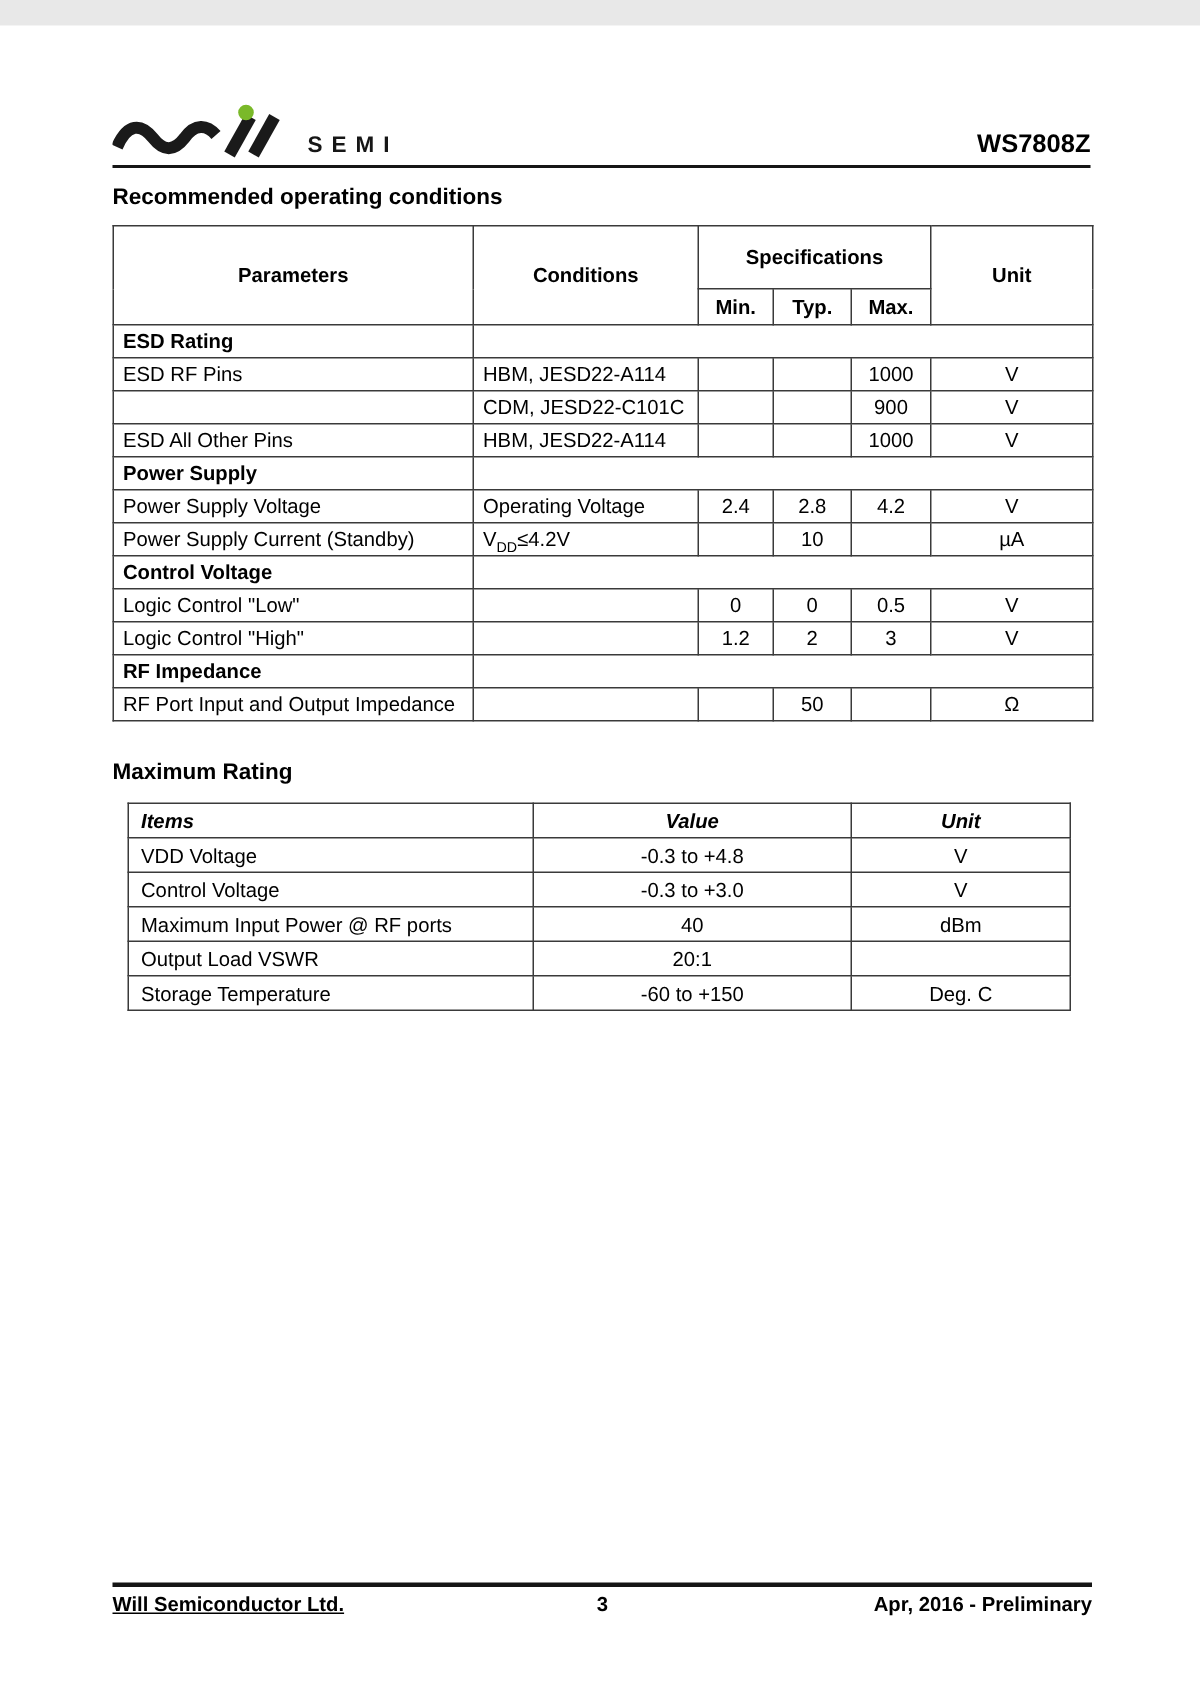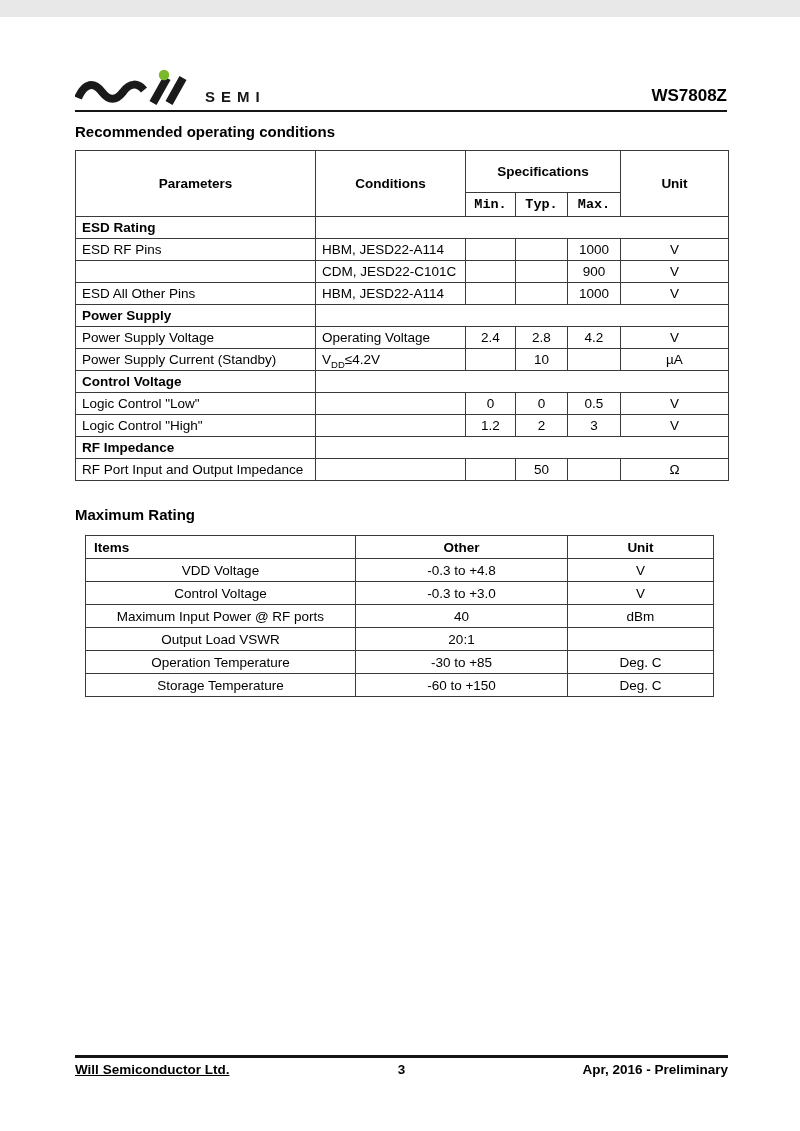--- a/index.html
+++ b/index.html
@@ -50,33 +50,33 @@
   .title-operating { margin: 11px 0 10px 0; }
   .title-maximum { margin: 25px 0 12px 0; }
 
   
   table { border-collapse: collapse; table-layout: fixed; font-size: 13.5px; color: #000; }
   td, th { border: 1px solid #3a3a3a; overflow: hidden; white-space: nowrap; }
 
   .spec-table { width: 653px; }
   .spec-table th { font-weight: bold; text-align: center; vertical-align: middle; }
   .spec-table .hdr-top { height: 42px; }
-  .spec-table .hdr-sub th { height: 24px; font-family: Liberation Mono, monospace; }
+  .spec-table .hdr-sub th { height: 24px; }
   .spec-table td { height: 22px; padding: 1px 6px; vertical-align: middle; }
   .spec-table td.param, .spec-table td.cond { text-align: left; }
   .spec-table td.num { text-align: center; padding: 1px 2px; }
   .spec-table td.section-label { font-weight: bold; }
   sub { font-size: 9.5px; line-height: 0; }
 
   .max-table { width: 628px; margin-left: 10px; }
-  .max-table th { font-weight: bold; height: 23px; vertical-align: middle; padding: 1px 8px; }
+  .max-table th { font-weight: bold; height: 23px; vertical-align: middle; padding: 1px 8px; font-style: italic; }
   .max-table th.items-h { text-align: left; }
   .max-table th.center-h { text-align: center; }
   .max-table td { height: 23px; padding: 1px 8px; vertical-align: middle; }
-  .max-table td.item { text-align: center; }
+  .max-table td.item { text-align: left; }
   .max-table td.val, .max-table td.unit { text-align: center; }
 
   
   .footer {
     position: absolute;
     left: 75px;
     width: 653px;
     top: 1038px;
   }
   .footer-rule { height: 3px; background: #151515; }
@@ -224,21 +224,21 @@
 
     <table class="max-table">
       <colgroup>
         <col style="width:270px">
           <col style="width:212px">
           <col style="width:146px">
       </colgroup>
       <thead>
         <tr>
           <th class="items-h">Items</th>
-          <th class="center-h">Other</th>
+          <th class="center-h">Value</th>
           <th class="center-h">Unit</th>
         </tr>
       </thead>
       <tbody>
           <tr>
             <td class="item">VDD Voltage</td>
             <td class="val">-0.3 to +4.8</td>
             <td class="unit">V</td>
           </tr>
           <tr>
@@ -248,25 +248,20 @@
           </tr>
           <tr>
             <td class="item">Maximum Input Power @ RF ports</td>
             <td class="val">40</td>
             <td class="unit">dBm</td>
           </tr>
           <tr>
             <td class="item">Output Load VSWR</td>
             <td class="val">20:1</td>
             <td class="unit"></td>
-          </tr>
-          <tr>
-            <td class="item">Operation Temperature</td>
-            <td class="val">-30 to +85</td>
-            <td class="unit">Deg. C</td>
           </tr>
           <tr>
             <td class="item">Storage Temperature</td>
             <td class="val">-60 to +150</td>
             <td class="unit">Deg. C</td>
           </tr>
         </tbody>
     </table>
 
   </div>

